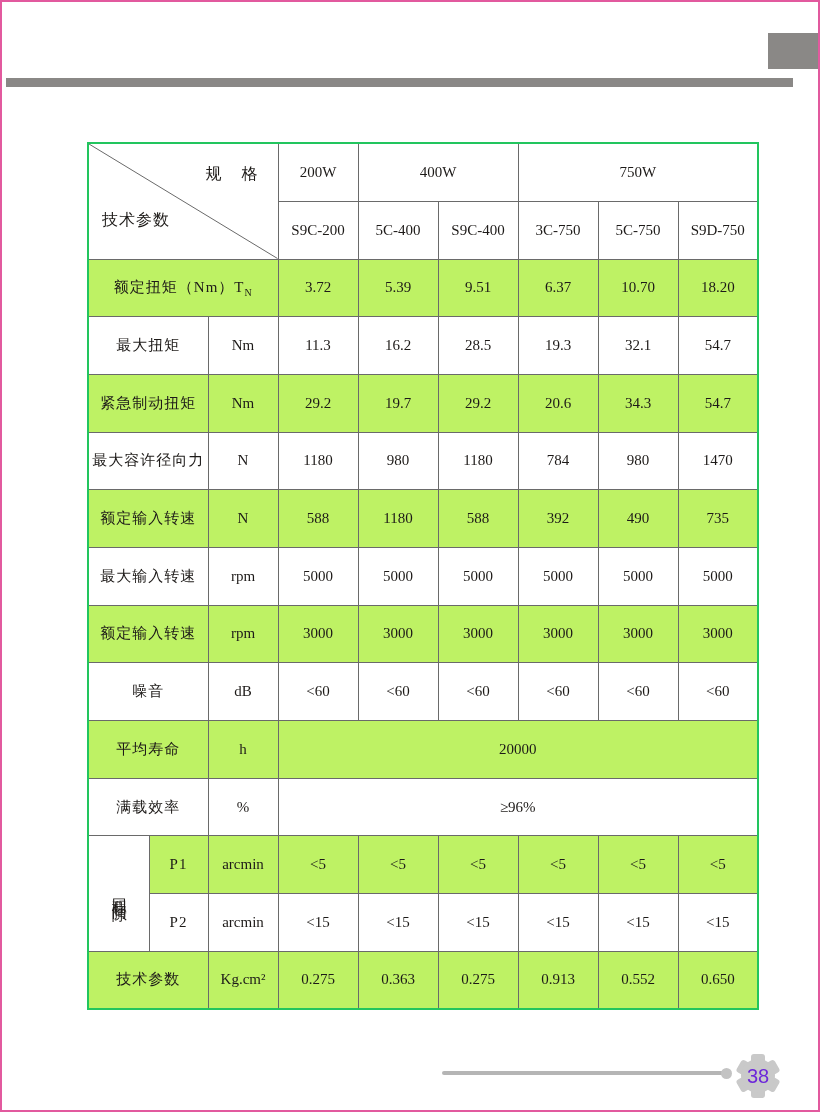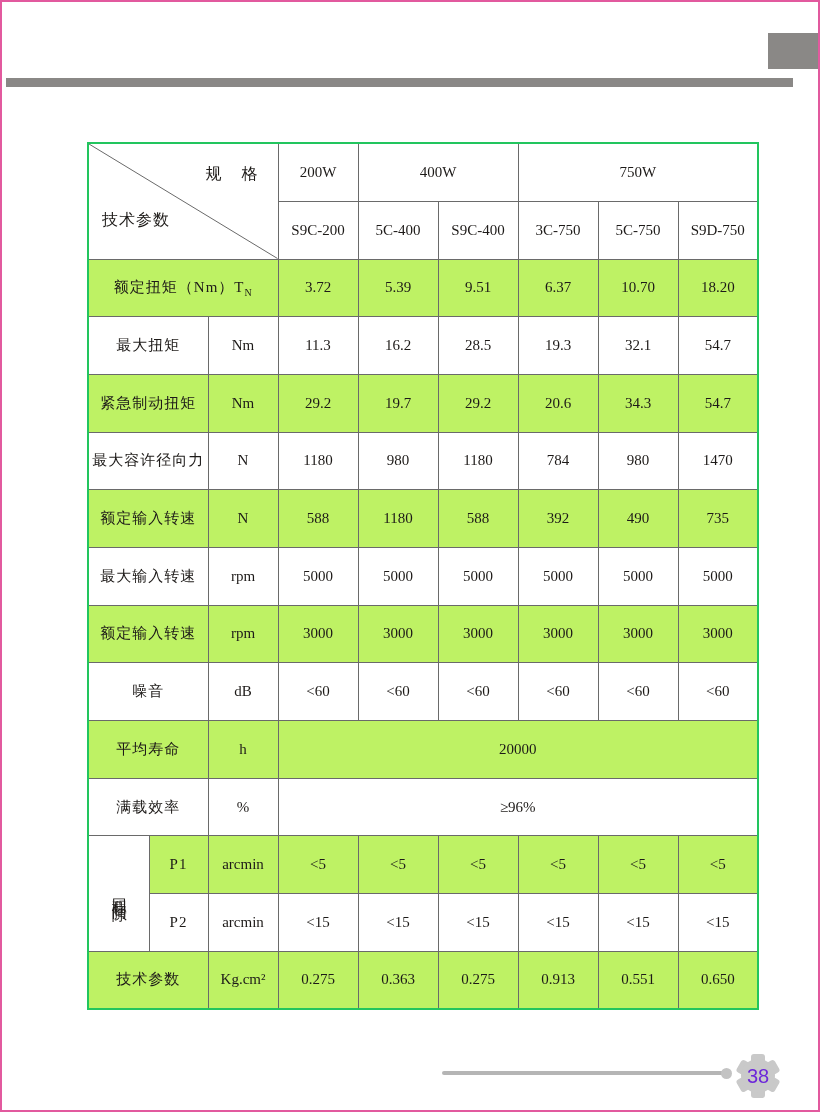--- a/index.html
+++ b/index.html
@@ -261,21 +261,21 @@
       <td>&lt;15</td>
     </tr>
 
     <tr class="r g">
       <td class="rowlabel" colspan="2">技术参数</td>
       <td class="unit">Kg.cm²</td>
       <td>0.275</td>
       <td>0.363</td>
       <td>0.275</td>
       <td>0.913</td>
-      <td>0.551</td>
+      <td>0.552</td>
       <td>0.650</td>
     </tr>
   </tbody>
     </table>
 
   <div class="footer-rule"></div>
   <div class="footer-dot"></div>
   <svg class="gear-badge" viewBox="-24 -24 48 48">
     <g fill="#c9c9c9">
       <rect x="-7" y="-22" width="14" height="44" rx="3"></rect>

